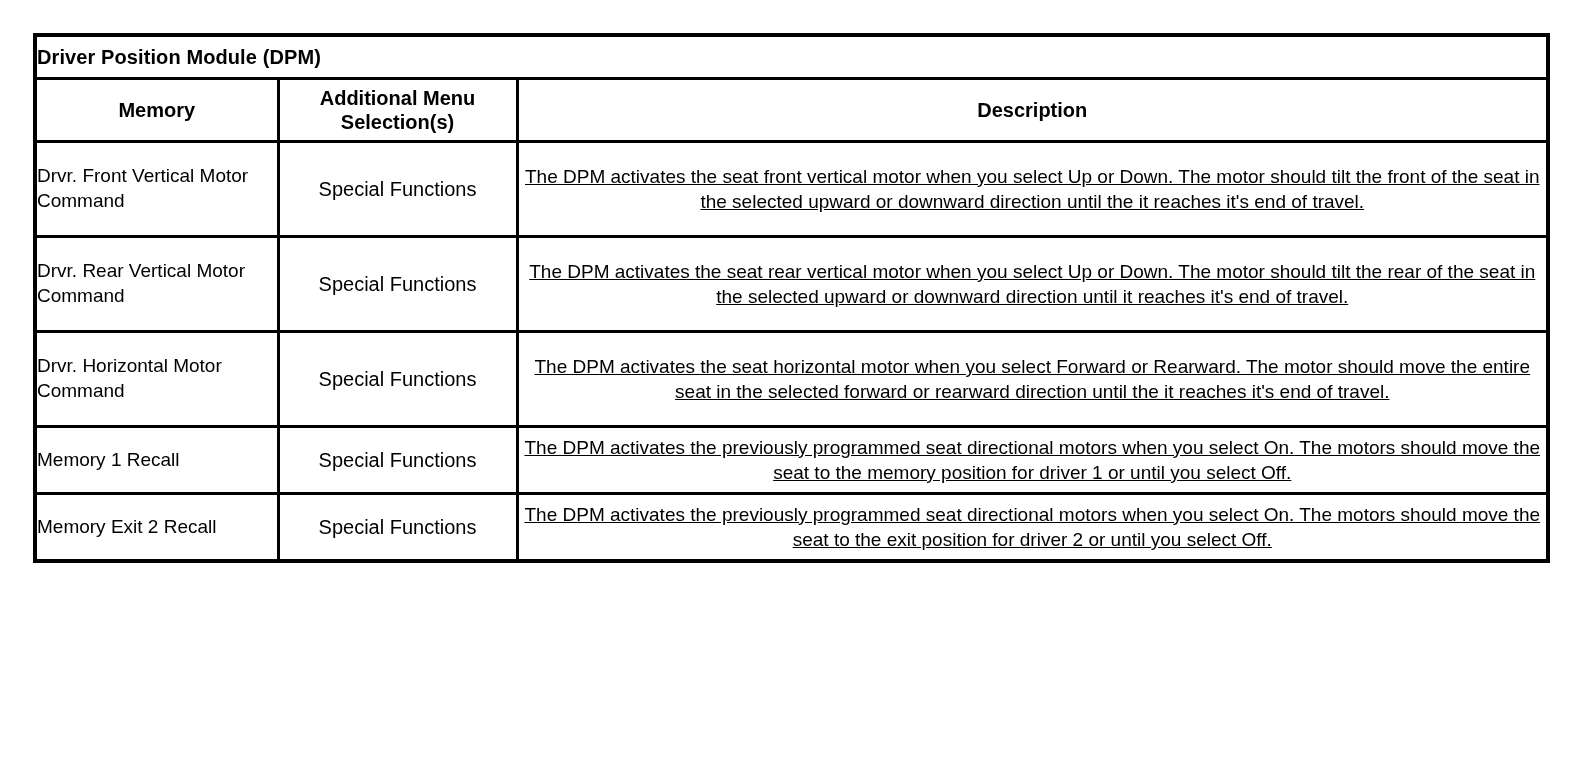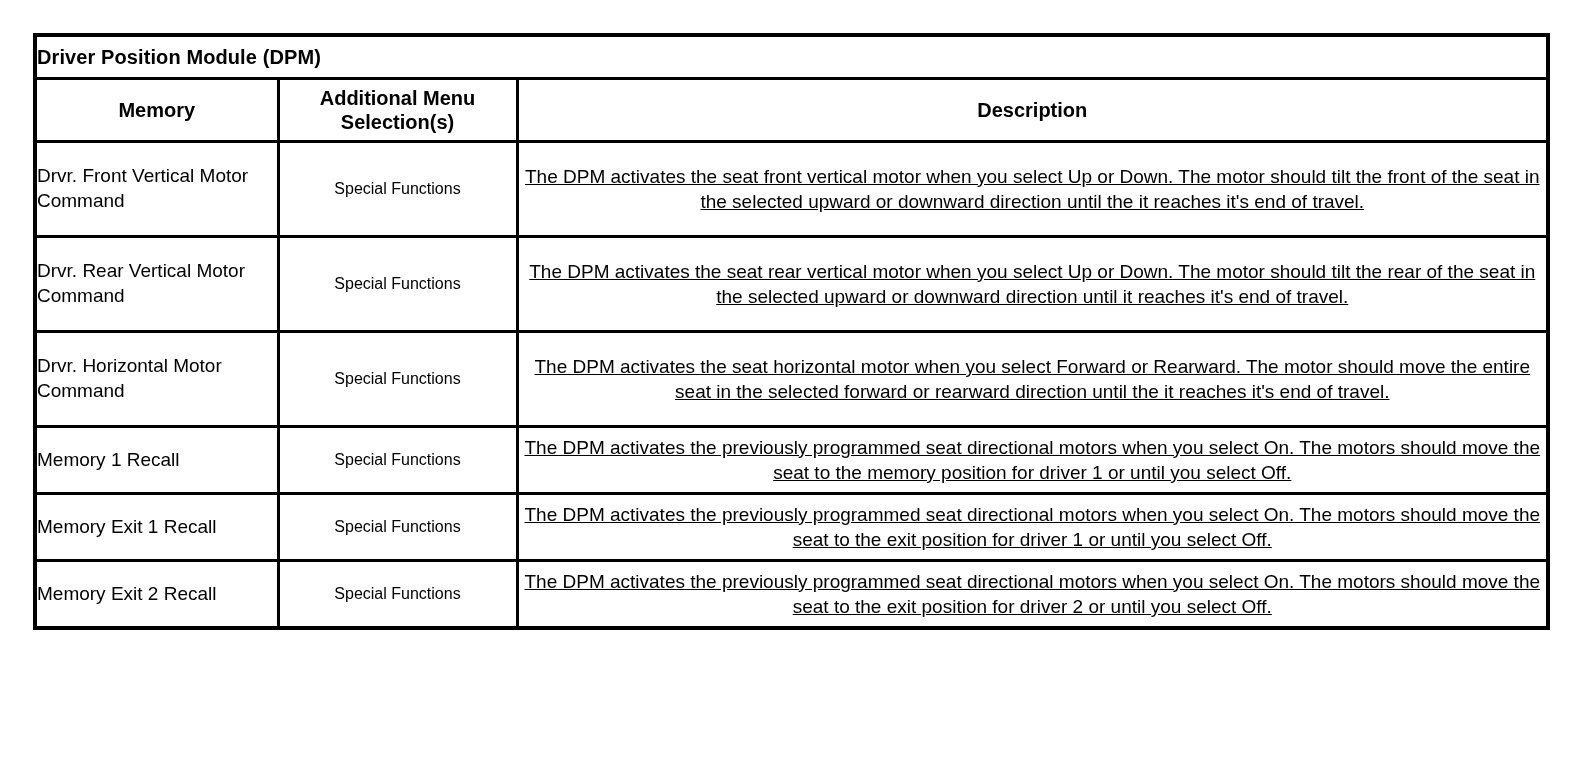--- a/index.html
+++ b/index.html
@@ -82,21 +82,21 @@
   .out-cell {
     text-align: left;
     font-size: 19px;
     line-height: 1.30;
     padding: 4px 4px 4px 9px;
     vertical-align: middle;
     white-space: pre-line;
   }
   .menu-cell {
     text-align: center;
-    font-size: 16px;
+    font-size: 20px;
     line-height: 1.30;
     padding: 4px 6px;
     vertical-align: middle;
   }
   .desc-cell {
     text-align: center;
     font-size: 19px;
     line-height: 1.34;
     padding: 5px 5px 5px 8px;
     vertical-align: middle;
@@ -155,25 +155,20 @@
         <td class="desc-cell">The DPM activates the seat horizontal motor when you select Forward or Rearward. The motor should move the entire seat in the selected forward or rearward direction until the it reaches it's end of travel.</td>
       </tr>
 
       <tr class="row-short">
         <td class="out-cell">Memory 1 Recall</td>
         <td class="menu-cell">Special Functions</td>
         <td class="desc-cell">The DPM activates the previously programmed seat directional motors when you select On. The motors should move the seat to the memory position for driver 1 or until you select Off.</td>
       </tr>
 
 
-      <tr class="row-short">
-        <td class="out-cell">Memory Exit 1 Recall</td>
-        <td class="menu-cell">Special Functions</td>
-        <td class="desc-cell">The DPM activates the previously programmed seat directional motors when you select On. The motors should move the seat to the exit position for driver 1 or until you select Off.</td>
-      </tr>
 
       <tr class="row-short">
         <td class="out-cell">Memory Exit 2 Recall</td>
         <td class="menu-cell">Special Functions</td>
         <td class="desc-cell">The DPM activates the previously programmed seat directional motors when you select On. The motors should move the seat to the exit position for driver 2 or until you select Off.</td>
       </tr>
 
     </tbody>
   </table>
 

